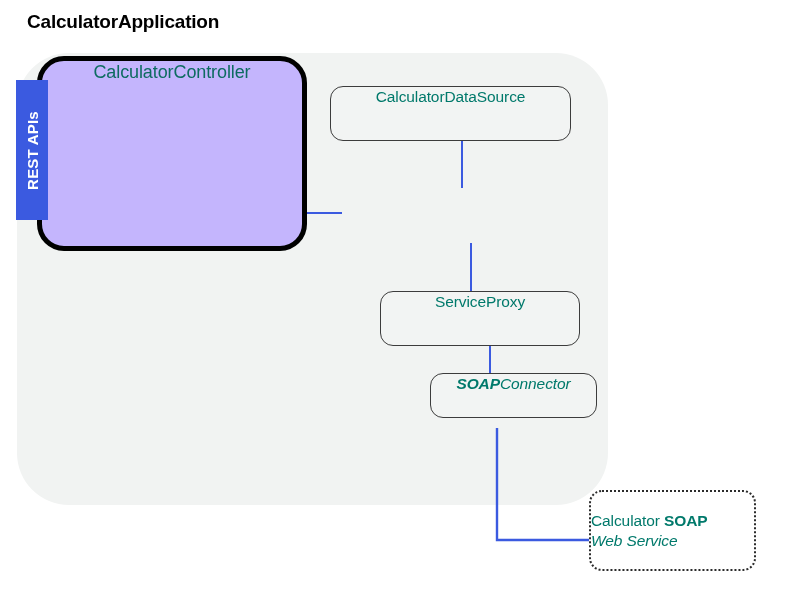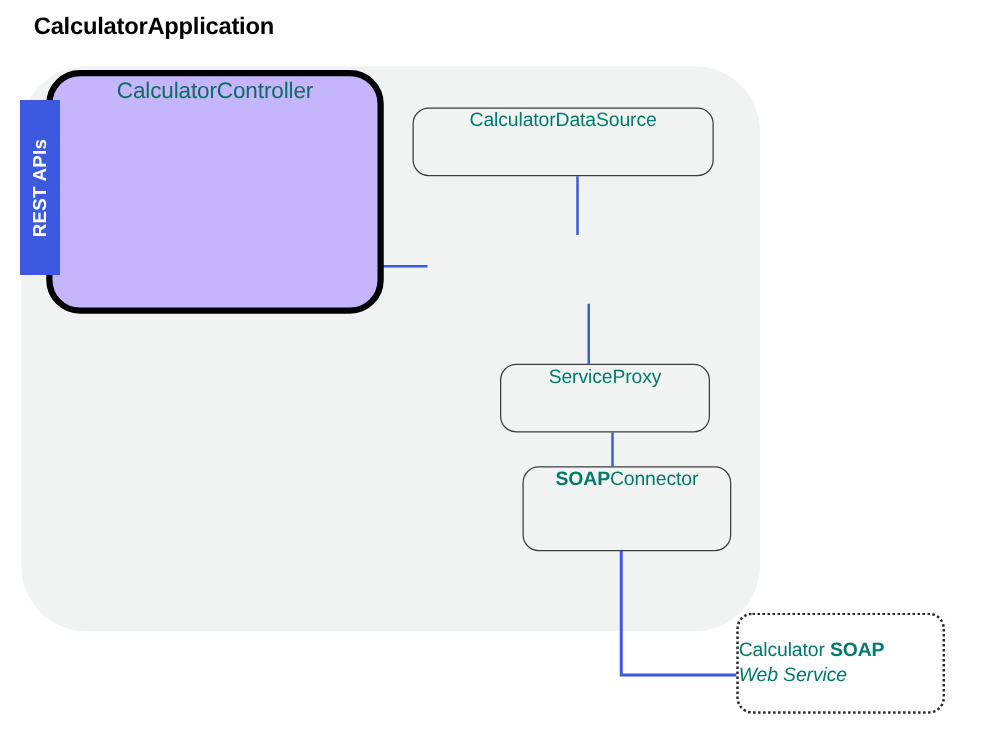--- a/index.html
+++ b/index.html
@@ -91,29 +91,29 @@
   }
   .node-serviceprovider {
     left: 341px;
     top: 188px;
     width: 245px;
     height: 55px;
   }
   .node-serviceproxy {
     left: 380px;
     top: 291px;
-    width: 168px;
+    width: 200px;
     height: 55px;
-    margin-left: 20px;
   }
   .node-soapconnector {
-    left: 418px;
+    left: 430px;
     top: 373px;
     width: 167px;
-    height: 68px;
+    height: 45px;
+    font-style: italic;
   }
 
   
   .node-webservice {
     left: 589px;
     top: 490px;
     width: 167px;
     height: 81px;
     background: #ffffff;
     border: 2.5px dotted #2b2b2b;

